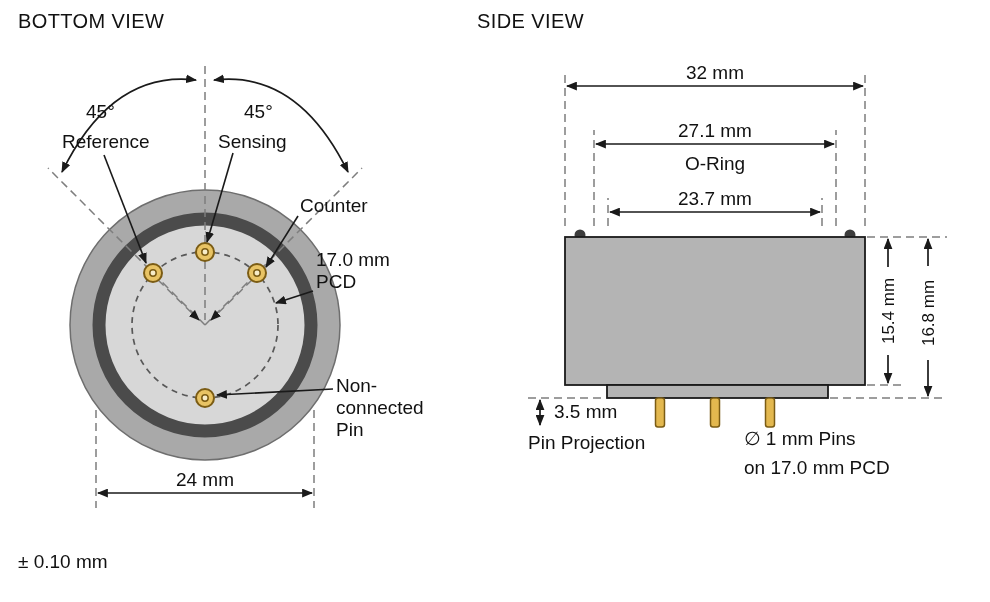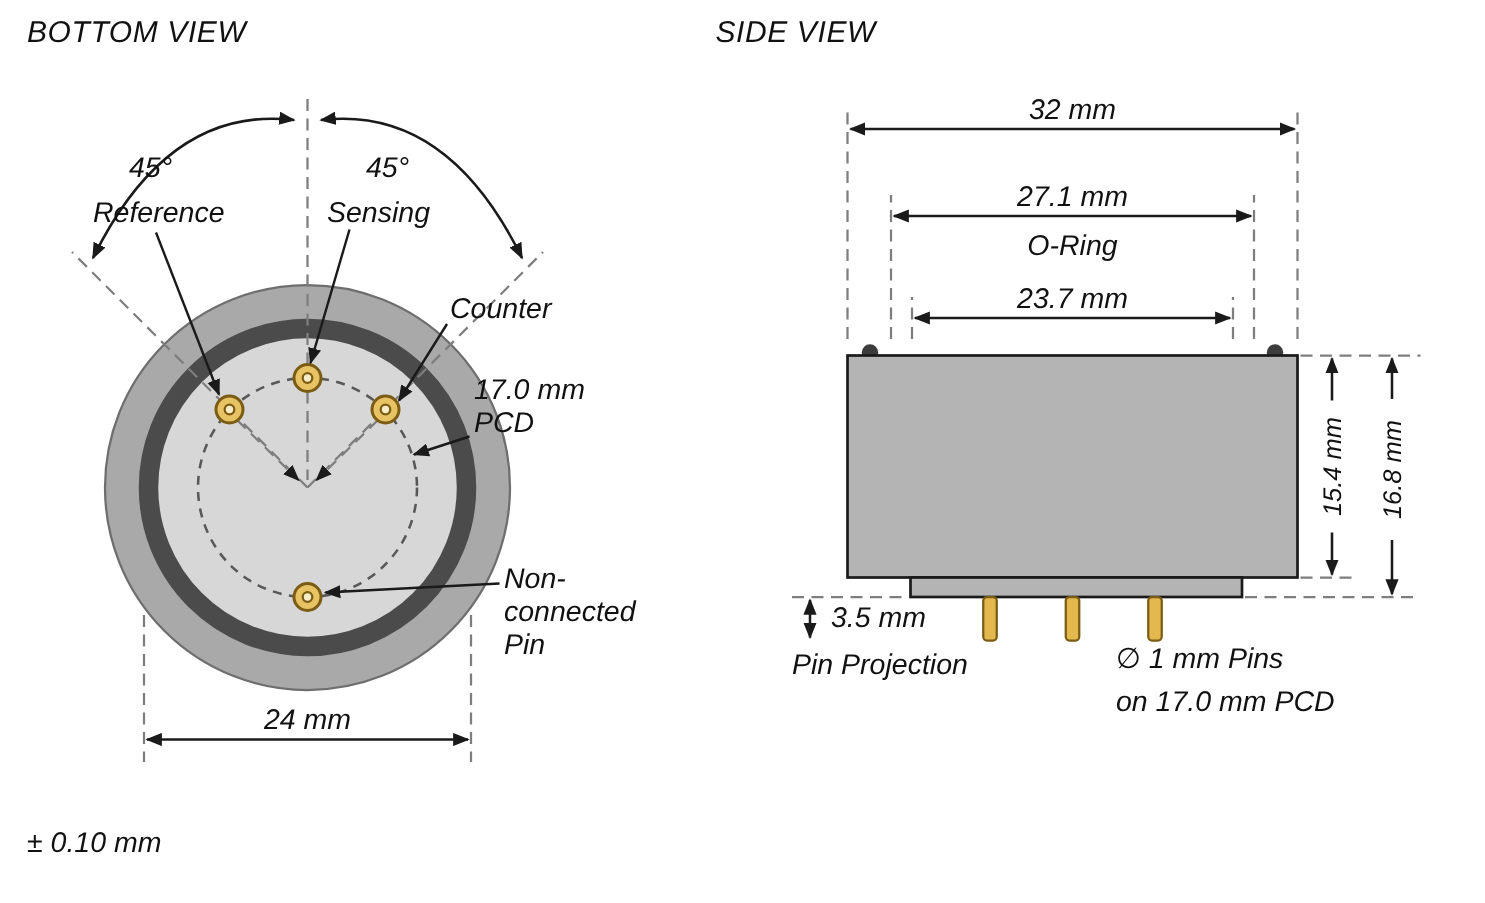--- a/index.html
+++ b/index.html
@@ -1,20 +1,19 @@
 <!DOCTYPE html>
 <html><head>
 <meta charset="utf-8">
 <style>
   html,body { margin:0; padding:0; background:#ffffff; }
   #stage {
     position:relative; width:990px; height:602px; background:#ffffff;
     font-family:"Liberation Sans","DejaVu Sans",sans-serif;
     overflow:hidden;
-    font-style:italic;
   }
   svg { display:block; }
   text { fill:#111111; font-family:"Liberation Sans","DejaVu Sans",sans-serif; }
   .t20 { font-size:20px; letter-spacing:0.4px; }
   .t19 { font-size:19px; }
   .t17 { font-size:17px; }
   .dash  { stroke:#7e7e7e; stroke-width:1.5; fill:none; stroke-dasharray:8 5; }
   .pcdash{ stroke:#585858; stroke-width:1.7; fill:none; stroke-dasharray:6 5; }
   .dimln { stroke:#1a1a1a; stroke-width:1.7; fill:none; }
   .lead  { stroke:#1a1a1a; stroke-width:1.6; fill:none; }

